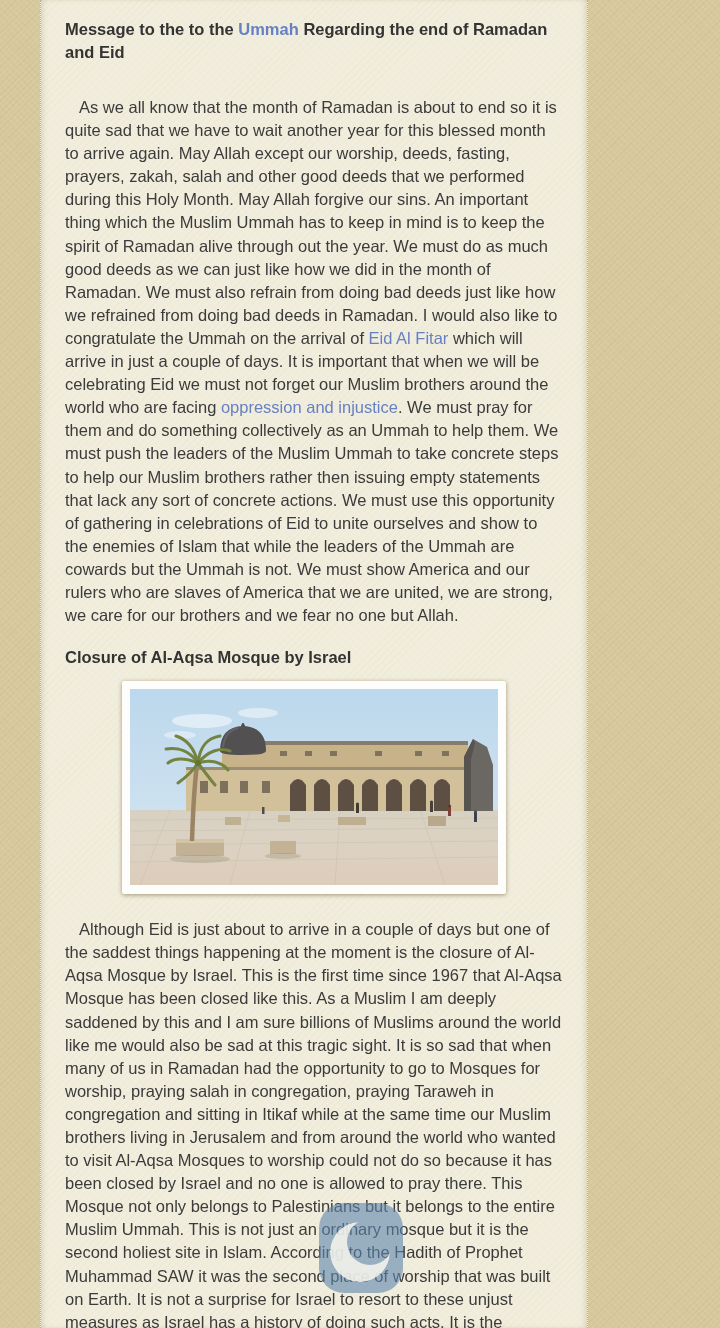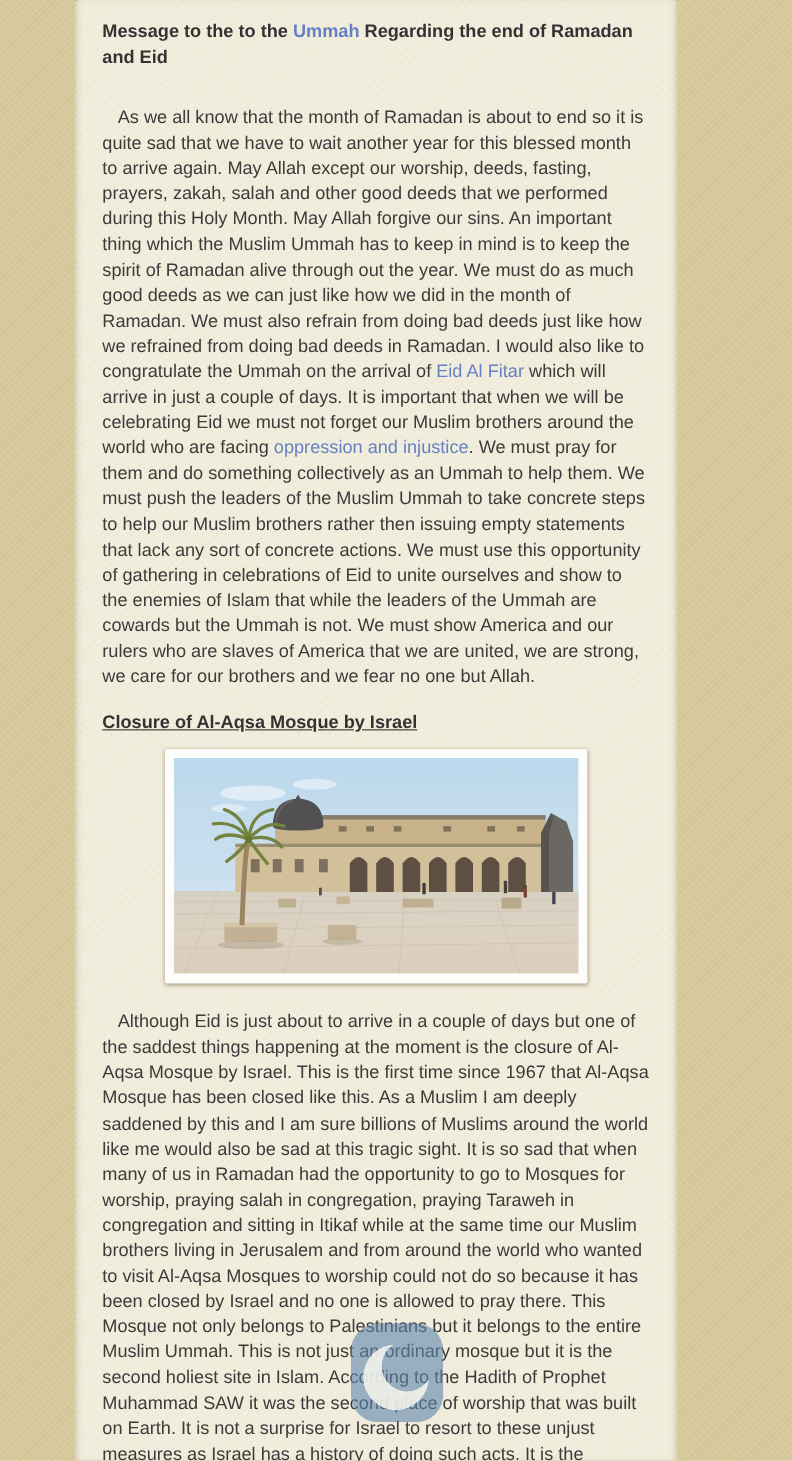--- a/index.html
+++ b/index.html
@@ -6,40 +6,40 @@
   html,body { width:720px; height:1328px; overflow:hidden; }
   body {
     font-family:"Liberation Sans","DejaVu Sans",sans-serif;
     background-color:#d6c99b;
     background-image:
       repeating-linear-gradient(45deg, rgba(255,255,255,.05) 0 2px, rgba(0,0,0,0) 2px 5px),
       repeating-linear-gradient(-45deg, rgba(120,92,44,.05) 0 1px, rgba(0,0,0,0) 1px 4px);
     position:relative;
   }
   .panel {
-    position:absolute; left:68px; top:0; width:548px; height:1328px;
+    position:absolute; left:40px; top:0; width:548px; height:1328px;
     background-color:#f1eddc;
     background-image:
       repeating-linear-gradient(45deg, rgba(255,255,255,.06) 0 2px, rgba(0,0,0,0) 2px 6px),
       repeating-linear-gradient(-45deg, rgba(150,120,70,.035) 0 1px, rgba(0,0,0,0) 1px 5px);
     border-left:1px dotted #c6aa85;
     border-right:1px dotted #c6aa85;
     box-shadow: inset 4px 0 7px -4px rgba(140,108,58,.35), inset -4px 0 7px -4px rgba(140,108,58,.35);
     padding:18px 24px 0 24px;
   }
   .post-title {
     font-size:16.5px; line-height:23px; font-weight:700; color:#333333;
   }
   .body-text {
     font-size:16.5px; line-height:23.1px; color:#3b3b3b;
   }
   p.body-text { margin-top:32px; text-indent:14px; }
   a.link { color:#6680c4; text-decoration:none; cursor:pointer; }
   .section-heading {
-    margin-top:19px; font-size:16.5px; line-height:23px; font-weight:700; color:#333333;text-decoration:underline;
+    margin-top:19px; font-size:16.5px; line-height:23px; font-weight:700; color:#333333;
   }
   .figure-frame {
     margin:12px auto 0 auto; width:384px; height:213px;
     background:#fdfdfb; padding:8px; border-radius:2px;
     box-shadow:0 1px 4px rgba(95,75,35,.55);
   }
   .figure-frame svg { display:block; width:368px; height:196px; }
   p.second-para { margin-top:24px; }
   .loading-overlay {
     position:absolute; left:319px; top:1203px; width:84px; height:90px;

